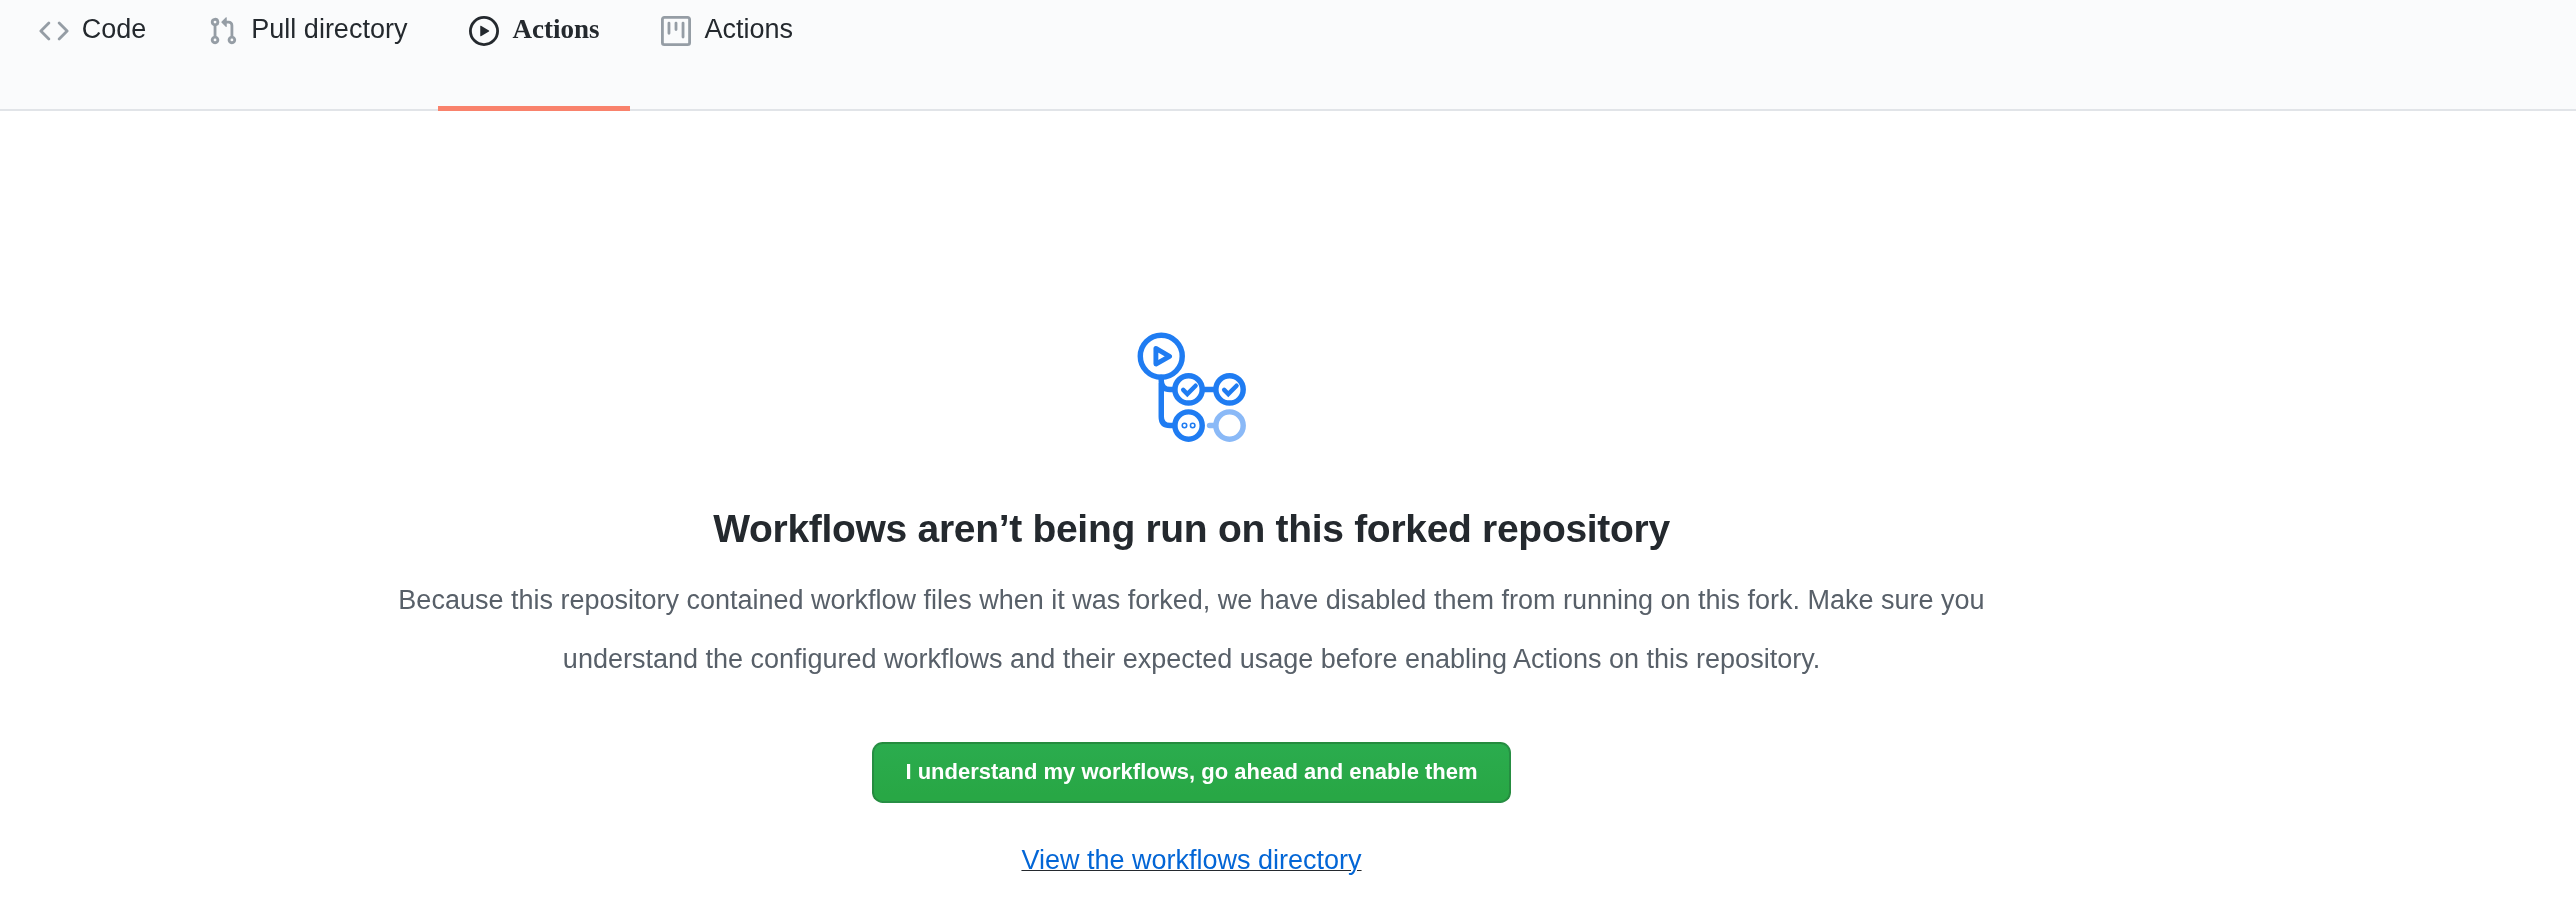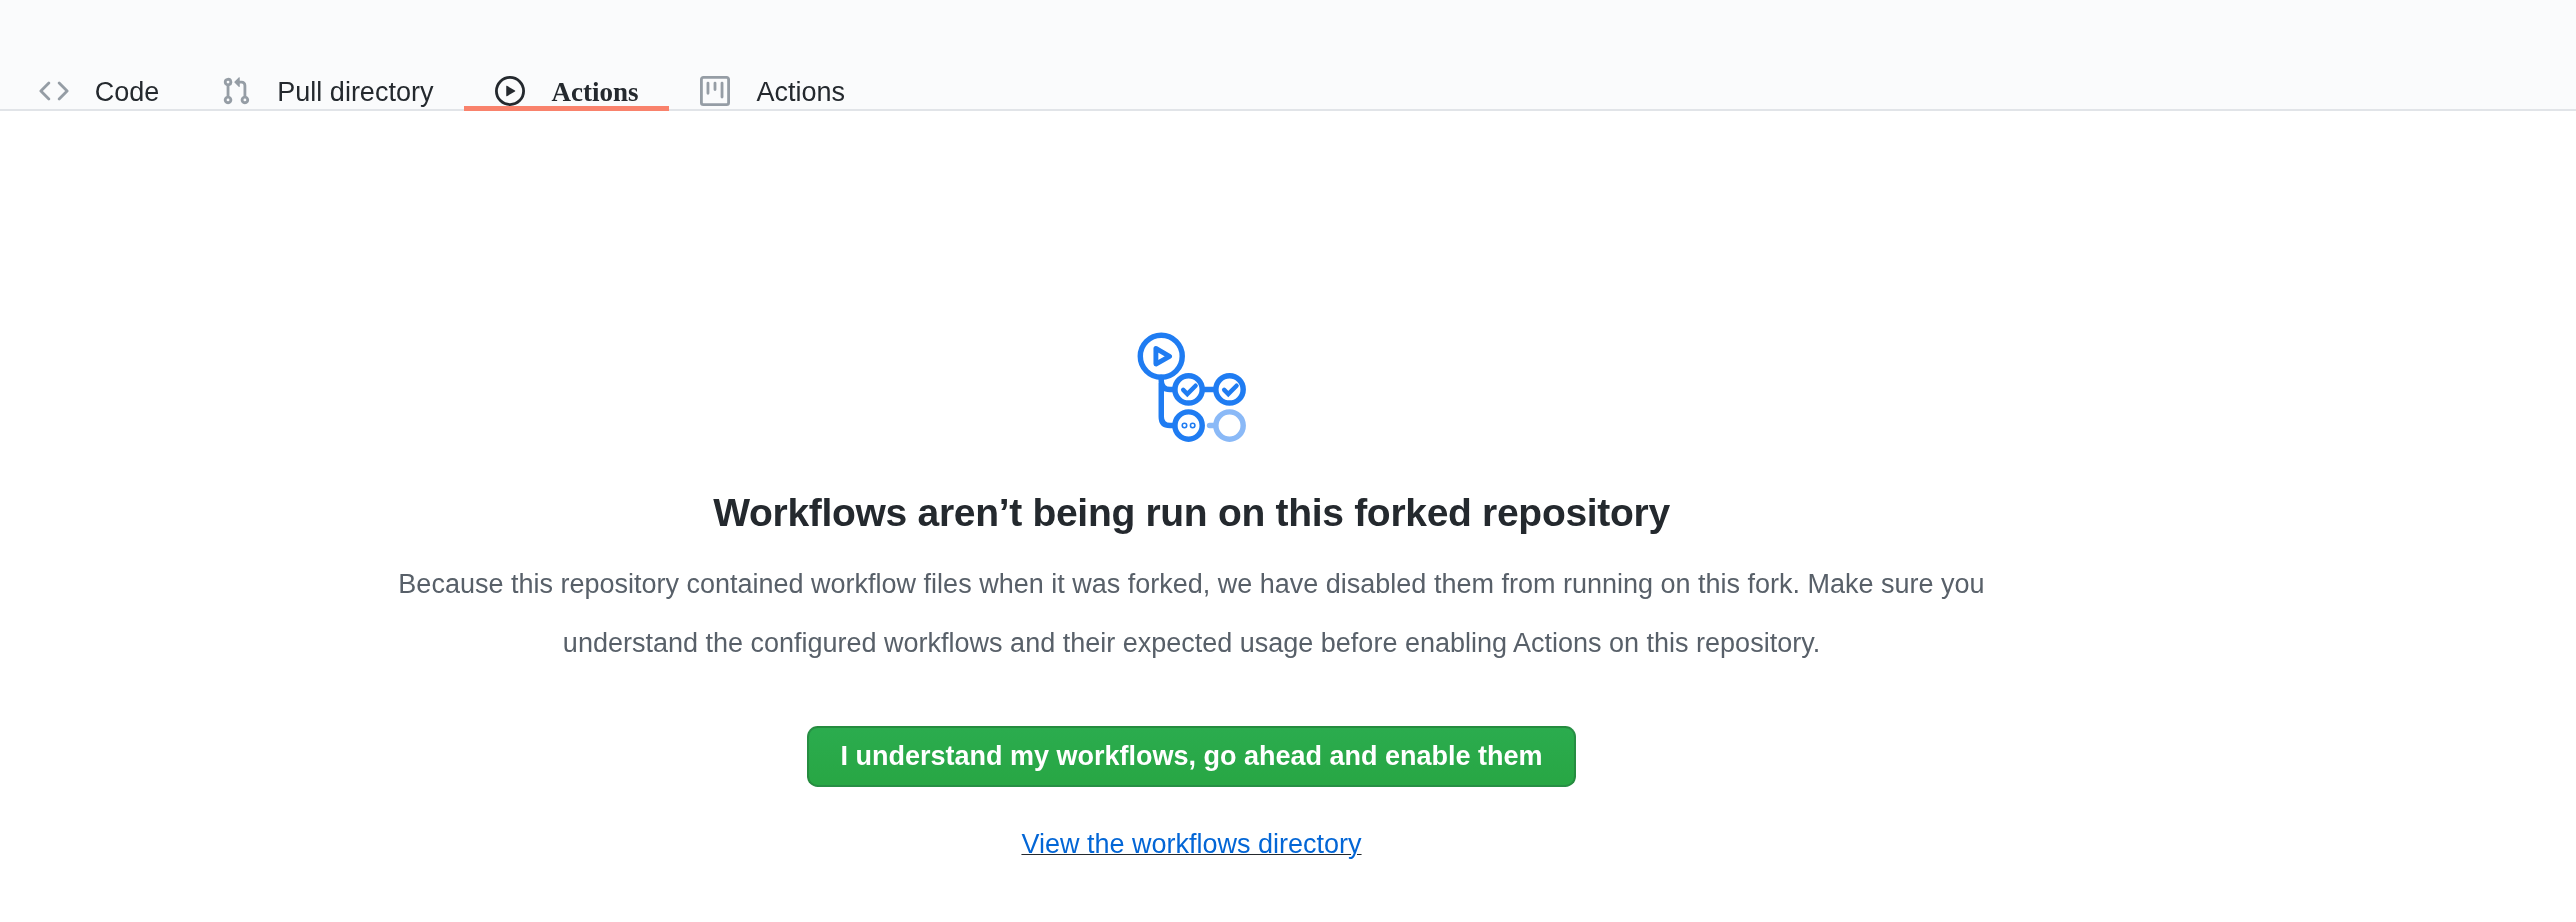--- a/index.html
+++ b/index.html
@@ -15,22 +15,22 @@
   .repo-nav {
     height: 111px;
     background: #fafbfc;
     border-bottom: 2px solid #e1e4e8;
     display: flex;
     align-items: stretch;
     padding-left: 7.8px;
   }
   .tab {
     display: flex;
-    align-items: flex-end;
-    gap: 26px;
+    align-items: flex-start;
+    gap: 13px;
     padding: 15.6px 31px 0 31px;
     font-size: 27px;
     line-height: 1;
     color: #24292e;
     text-decoration: none;
     border-bottom: 5.9px solid transparent;
     margin-bottom: -2px;
     cursor: pointer;
     white-space: nowrap;
   }
@@ -45,39 +45,39 @@
 
   
   .main-wrap { width: 2383px; }
   .blankslate {
     padding-top: 215px;
     text-align: center;
   }
   .bs-icon { display: inline-block; }
   .bs-icon svg { width: 119px; height: 121px; display: block; }
   .bs-title {
-    margin-top: 40px;
+    margin-top: 56px;
     font-size: 39px;
     font-weight: 700;
     letter-spacing: -0.3px;
     color: #24292e;
   }
   .bs-desc {
     margin: 19.5px auto 0;
     max-width: 1603px;
     font-size: 27px;
     line-height: 59px;
     color: #586069;
   }
   .btn-primary {
     margin-top: 53px;
     display: inline-block;
     padding: 14.7px 31px;
     font-family: "Liberation Sans", "DejaVu Sans", sans-serif;
-    font-size: 27px;
+    font-size: 22px;
     font-weight: 700;
     line-height: 28px;
     color: #ffffff;
     background: linear-gradient(-180deg, #2bac4e 0%, #28a745 90%);
     border: 2px solid rgba(27, 31, 35, 0.2);
     border-radius: 10.7px;
     cursor: pointer;
   }
   .link-row { margin-top: 42px; text-decoration: underline; }
   .wf-link {

